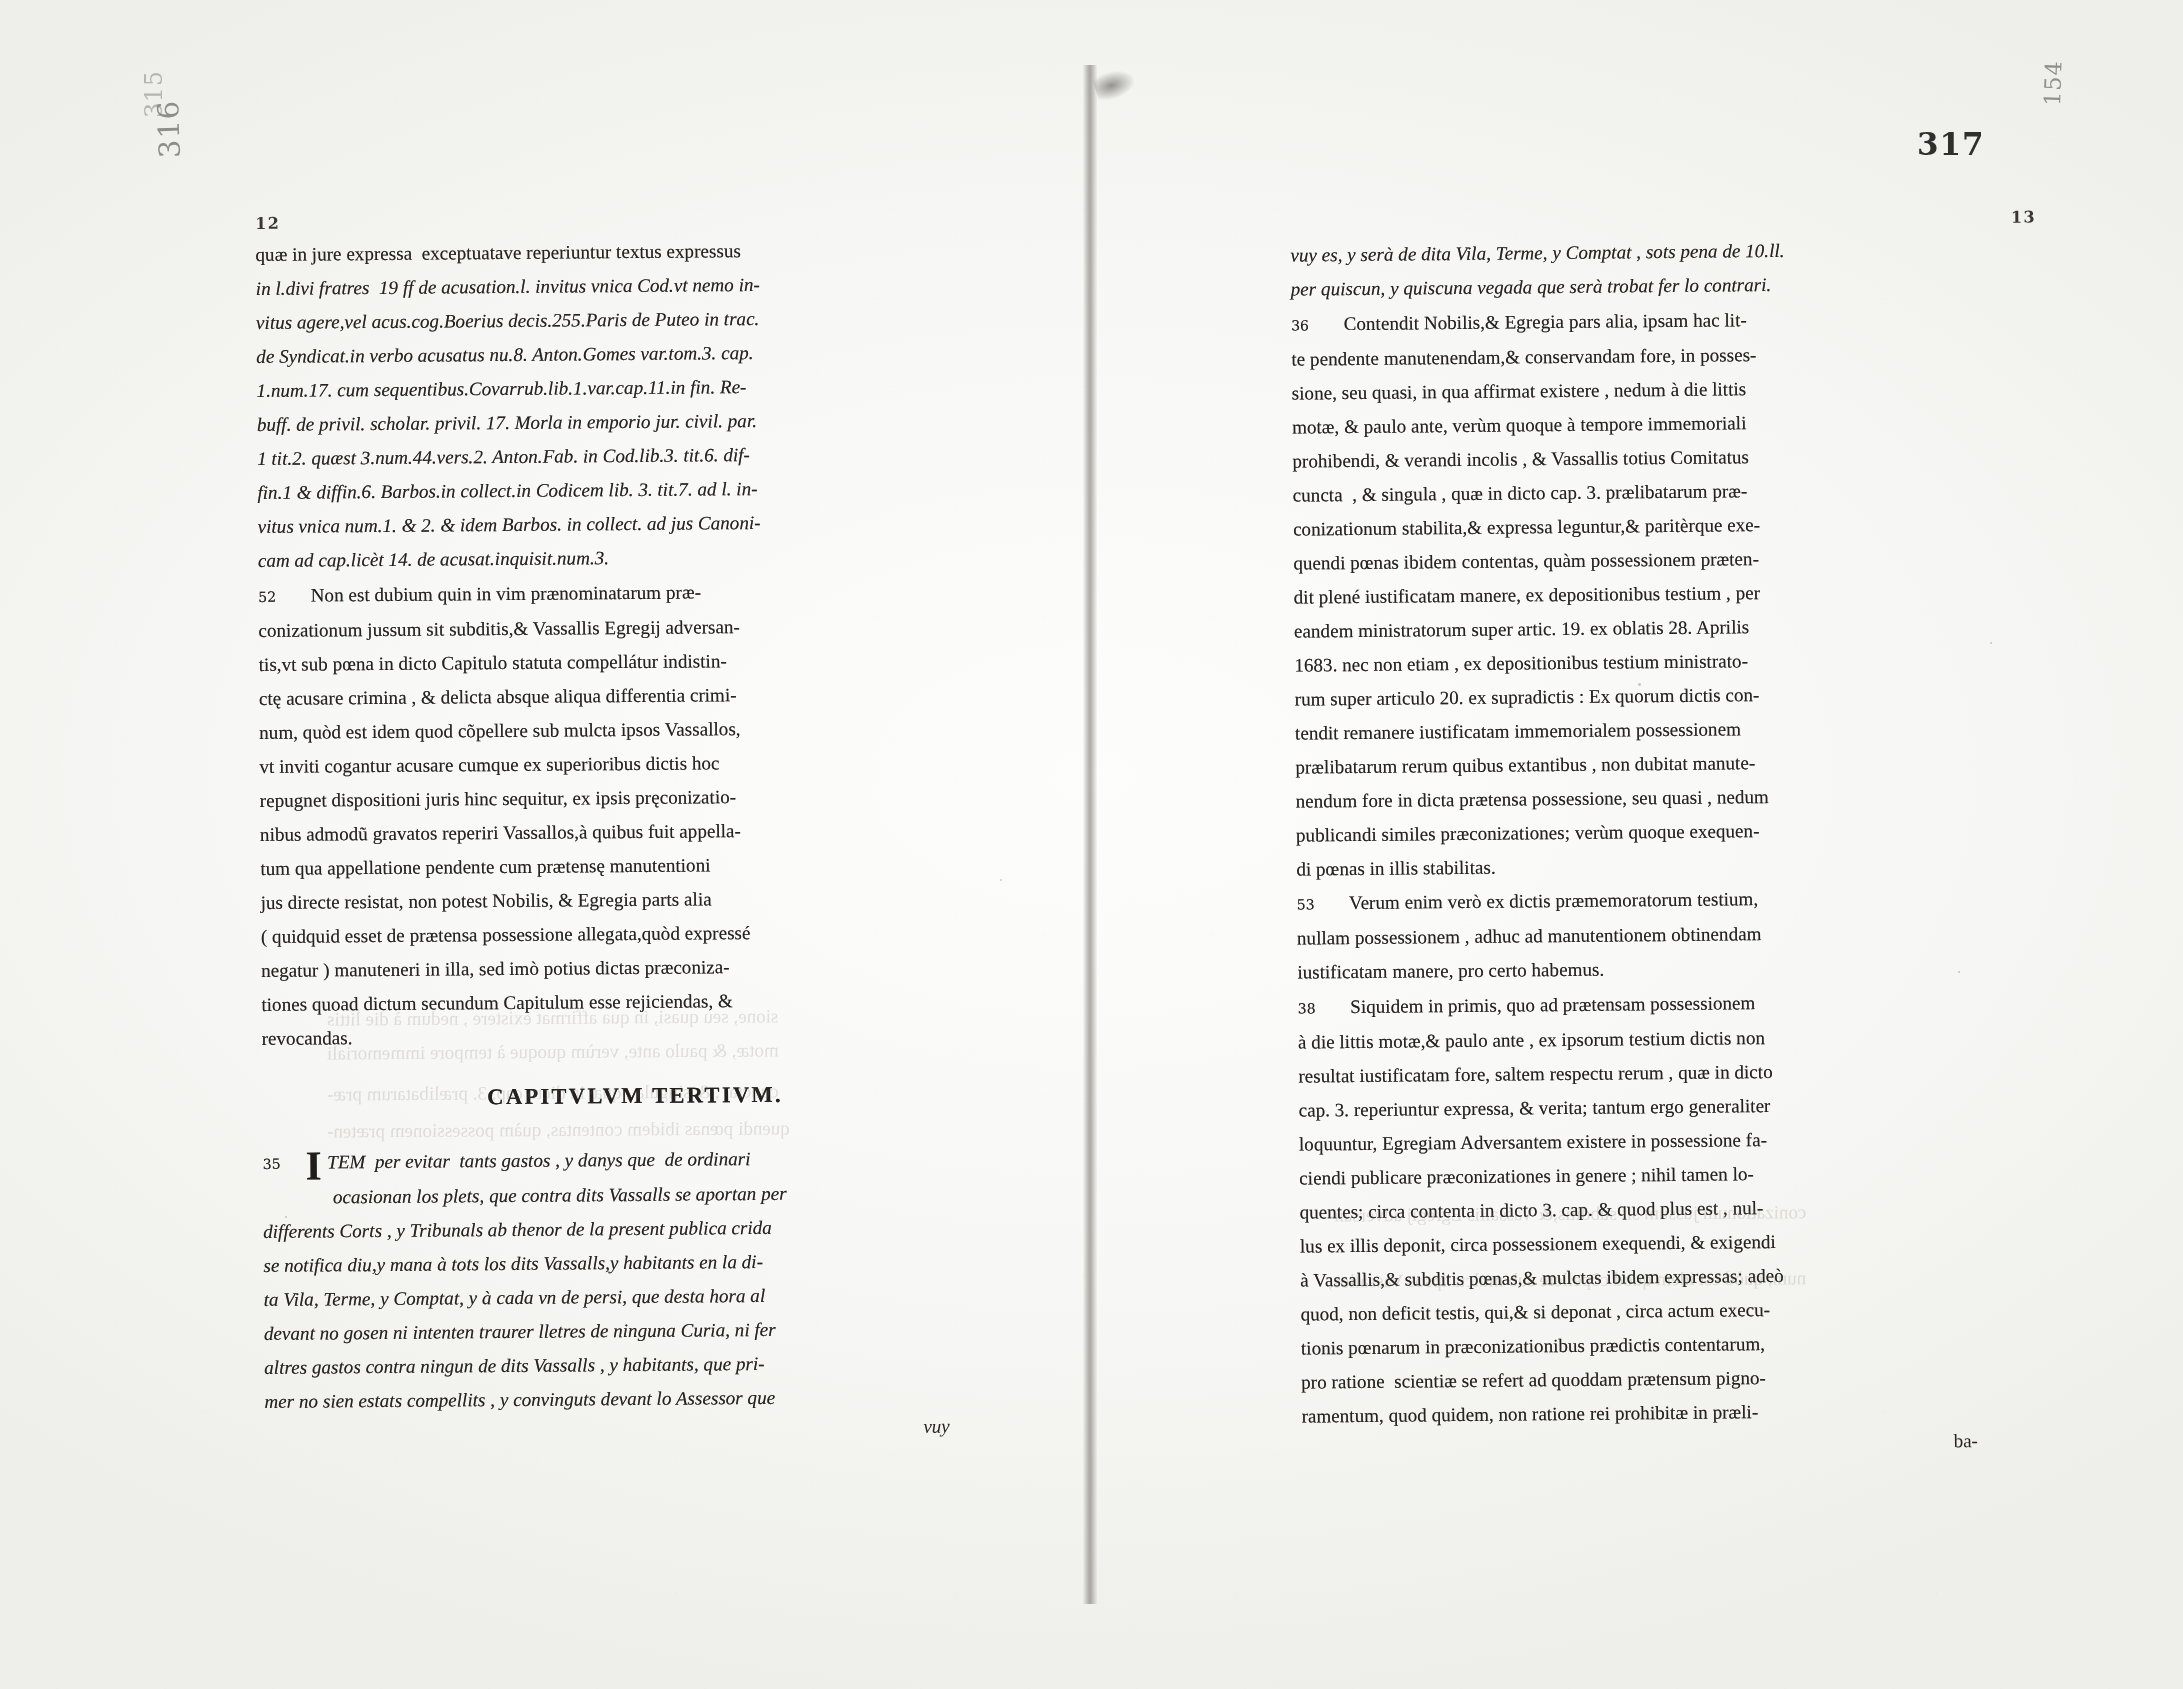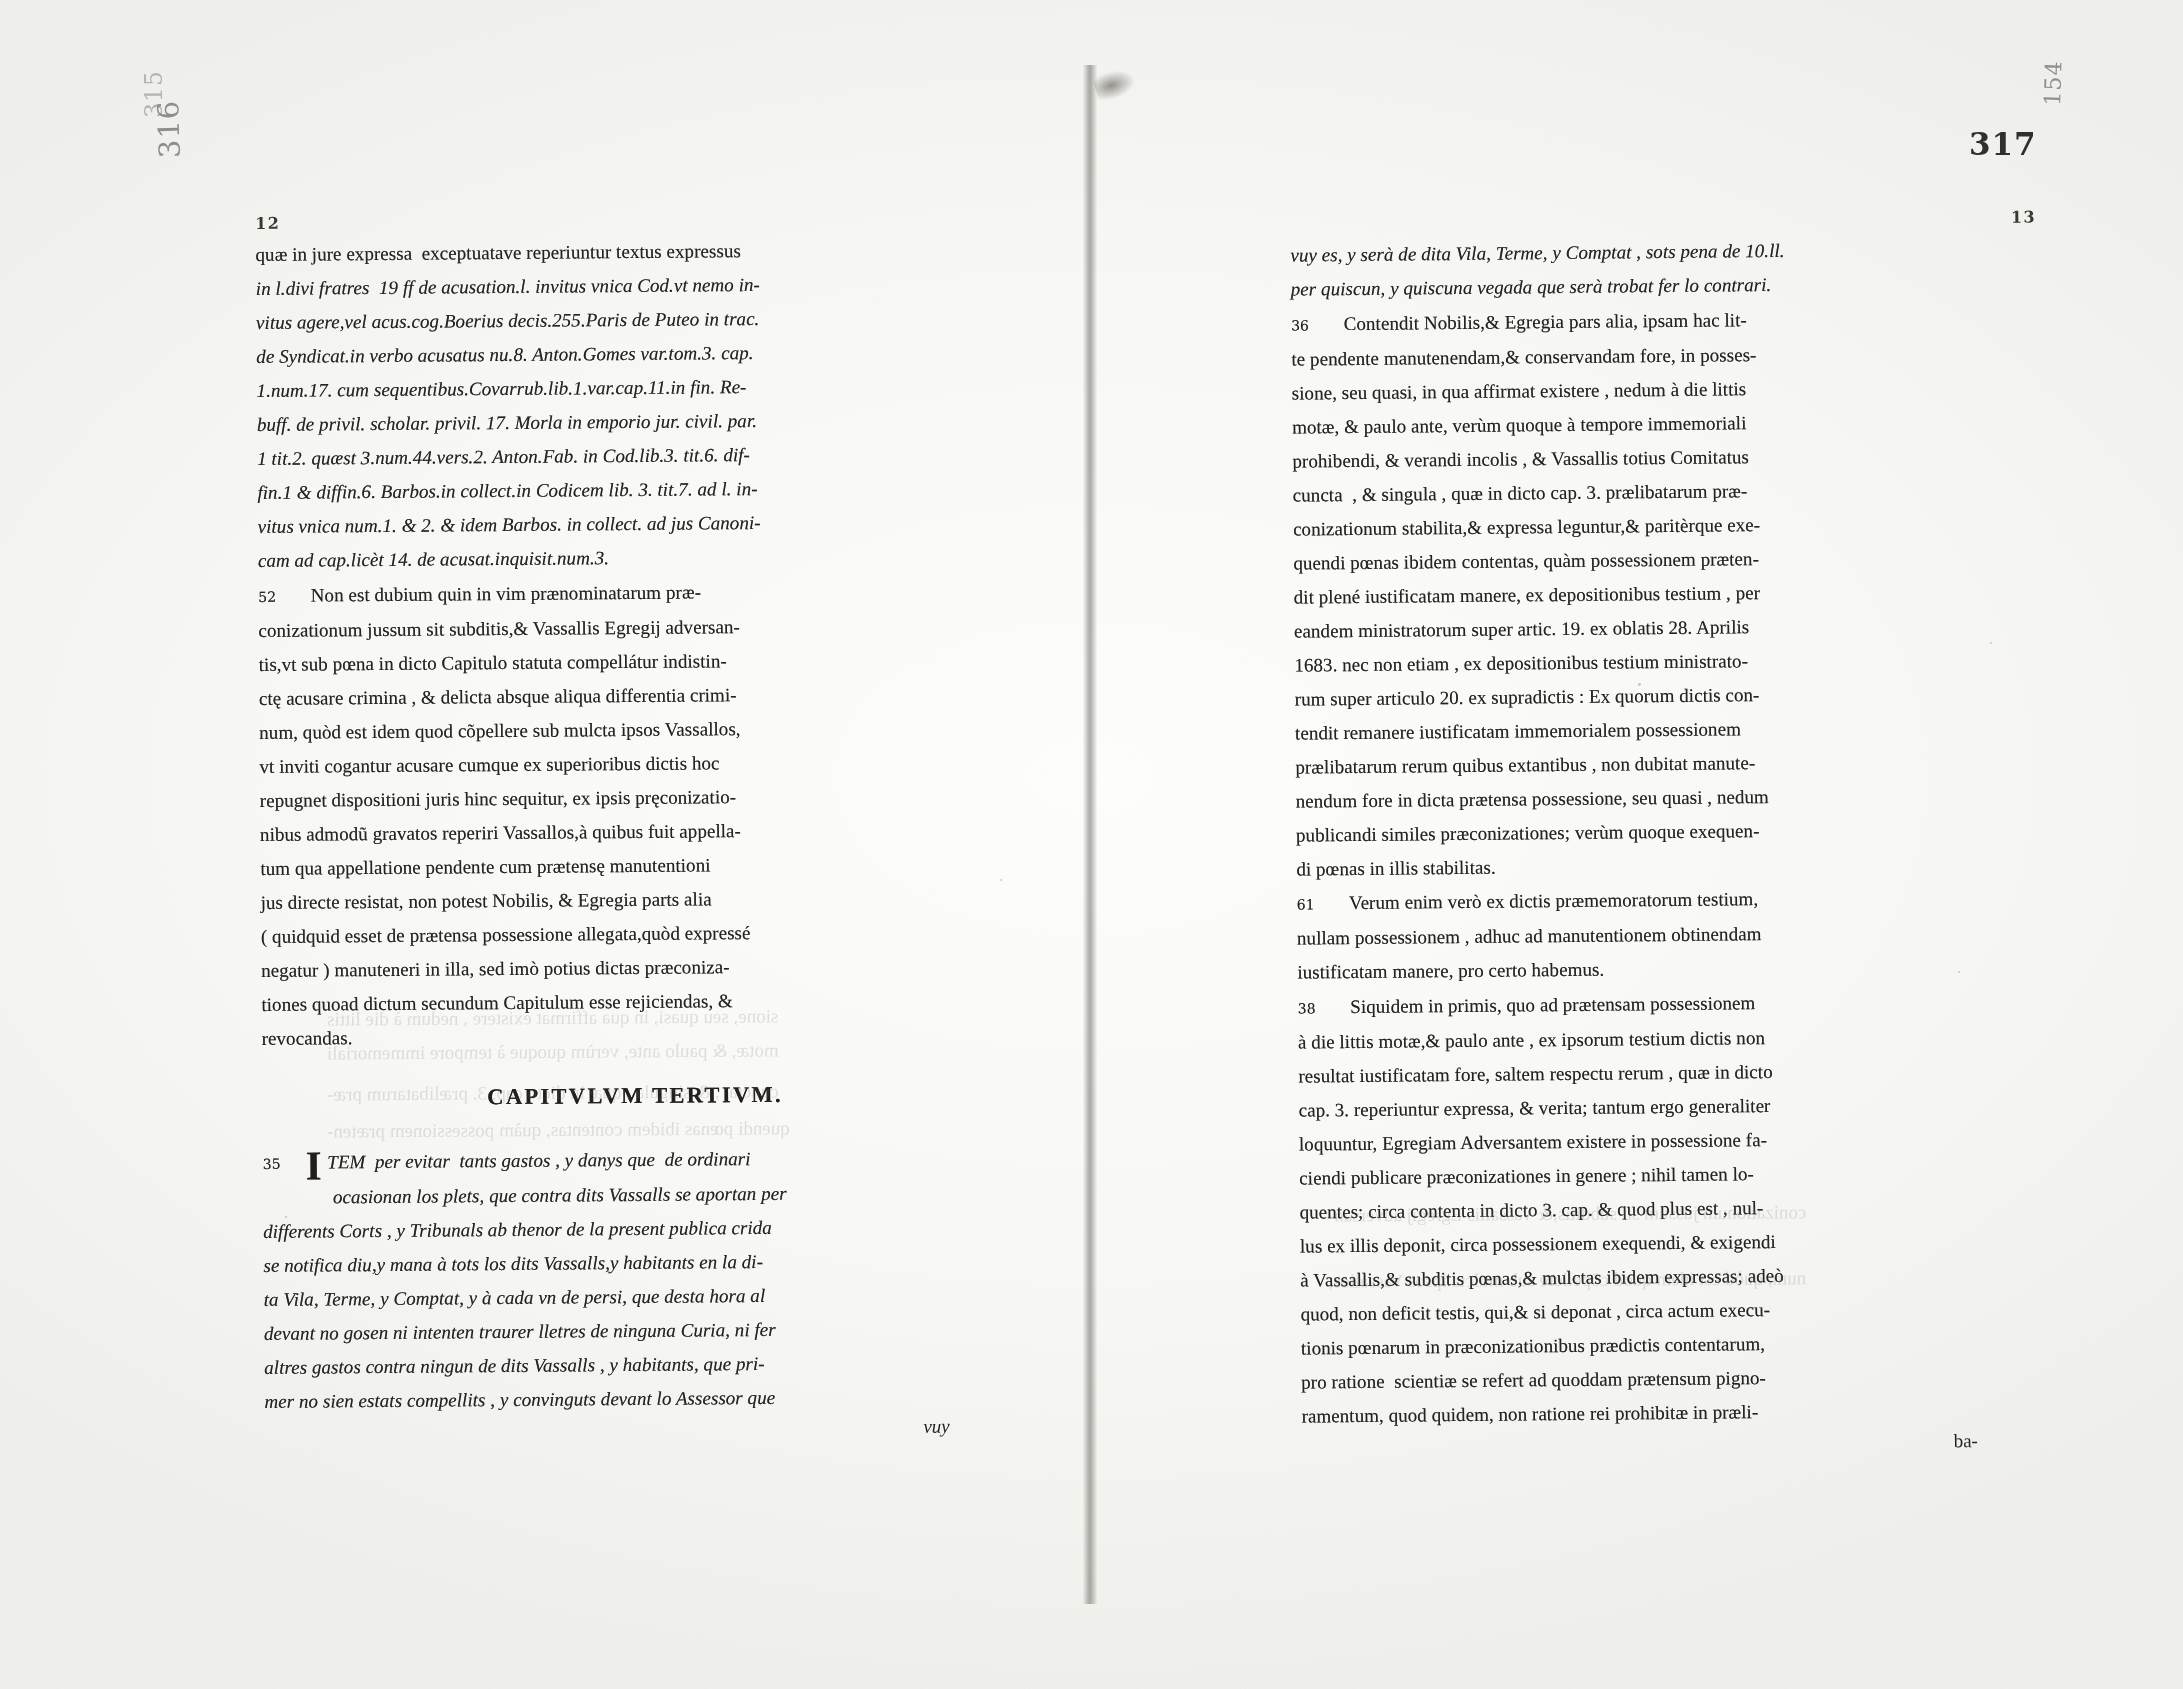--- a/index.html
+++ b/index.html
@@ -66,21 +66,21 @@
     color:#8d8d8a;
   }
   #folio-left-strike{
     left:130px;top:80px;
     font-size:23.4px;
     transform:rotate(-90deg);
     transform-origin:center center;
     color:#b4b4b1;
   }
   #folio-right-num{
-    left:1969px;top:126px;
+    left:1917px;top:126px;
     font-size:31px;
     color:#2f2f2d;
     font-weight:600;
   }
   #folio-right-strike{
     left:2030px;top:70px;
     font-size:22.5px;
     color:#8f8f8c;
     transform:rotate(-88deg);
     transform-origin:center center;
@@ -262,21 +262,21 @@
         <div class="line">eandem ministratorum super artic. 19. ex oblatis 28. Aprilis</div>
         <div class="line">1683. nec non etiam , ex depositionibus testium ministrato-</div>
         <div class="line">rum super articulo 20. ex supradictis : Ex quorum dictis con-</div>
         <div class="line">tendit remanere iustificatam immemorialem possessionem</div>
         <div class="line">prælibatarum rerum quibus extantibus , non dubitat manute-</div>
         <div class="line">nendum fore in dicta prætensa possessione, seu quasi , nedum</div>
         <div class="line">publicandi similes præconizationes; verùm quoque exequen-</div>
         <div class="line">di pœnas in illis stabilitas.</div>
       </div>
     <div class="para" id="r-p-37">
-        <div class="line"><span class="secnum">61</span>  Verum enim verò ex dictis præmemoratorum testium,</div>
+        <div class="line"><span class="secnum">53</span>  Verum enim verò ex dictis præmemoratorum testium,</div>
         <div class="line">nullam possessionem , adhuc ad manutentionem obtinendam</div>
         <div class="line">iustificatam manere, pro certo habemus.</div>
       </div>
     <div class="para" id="r-p-38">
         <div class="line"><span class="secnum">38</span>  Siquidem in primis, quo ad prætensam possessionem</div>
         <div class="line">à die littis motæ,&amp; paulo ante , ex ipsorum testium dictis non</div>
         <div class="line">resultat iustificatam fore, saltem respectu rerum , quæ in dicto</div>
         <div class="line">cap. 3. reperiuntur expressa, &amp; verita; tantum ergo generaliter</div>
         <div class="line">loquuntur, Egregiam Adversantem existere in possessione fa-</div>
         <div class="line">ciendi publicare præconizationes in genere ; nihil tamen lo-</div>

